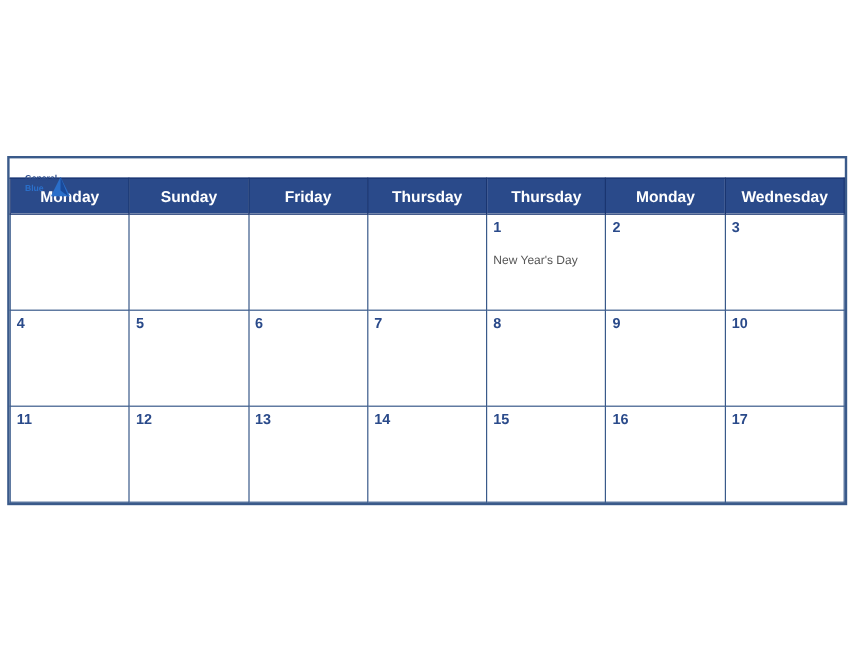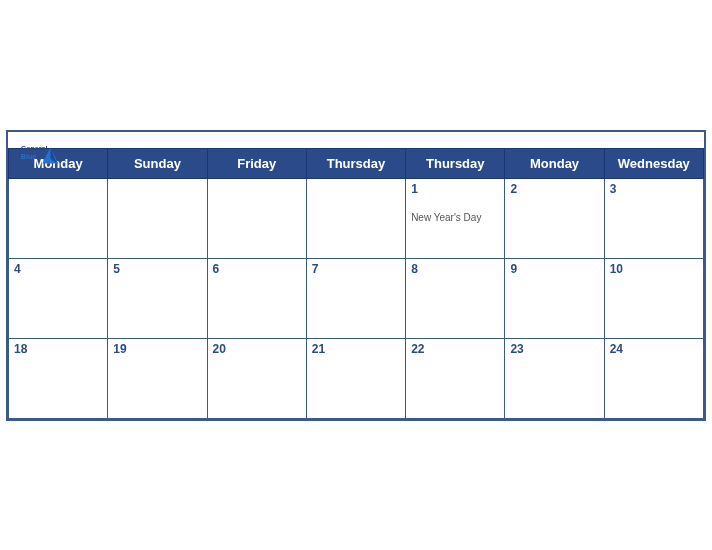--- a/index.html
+++ b/index.html
@@ -151,36 +151,36 @@
           </td>
           <td>
             <div class="day-number">9</div>
           </td>
           <td>
             <div class="day-number">10</div>
           </td>
         </tr>
         <tr>
           <td>
-            <div class="day-number">18</div>
+            <div class="day-number">11</div>
           </td>
           <td>
-            <div class="day-number">19</div>
+            <div class="day-number">12</div>
           </td>
           <td>
-            <div class="day-number">20</div>
+            <div class="day-number">13</div>
           </td>
           <td>
-            <div class="day-number">21</div>
+            <div class="day-number">14</div>
           </td>
           <td>
-            <div class="day-number">22</div>
+            <div class="day-number">15</div>
           </td>
           <td>
-            <div class="day-number">23</div>
+            <div class="day-number">16</div>
           </td>
           <td>
-            <div class="day-number">24</div>
+            <div class="day-number">17</div>
           </td>
         </tr>
       </tbody>
   </table>
 </div>
 
 </body></html>

